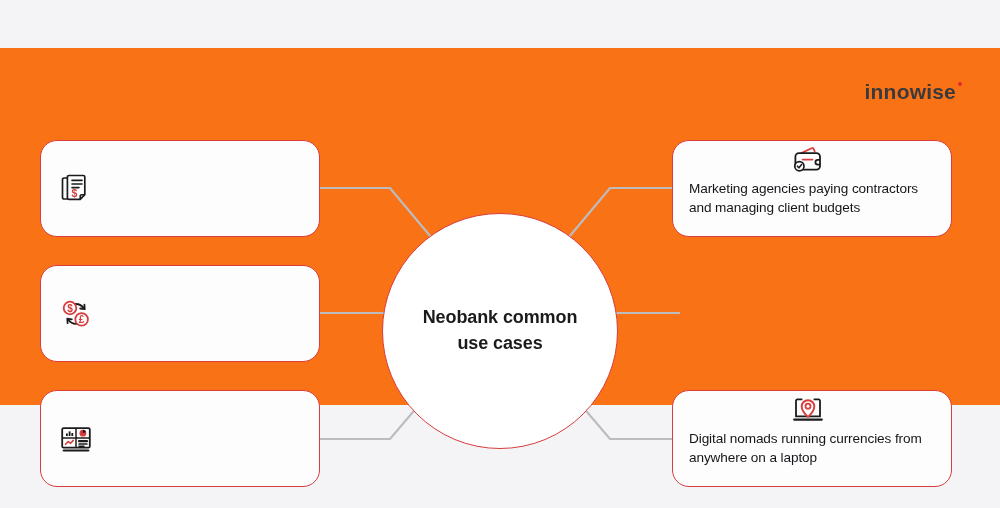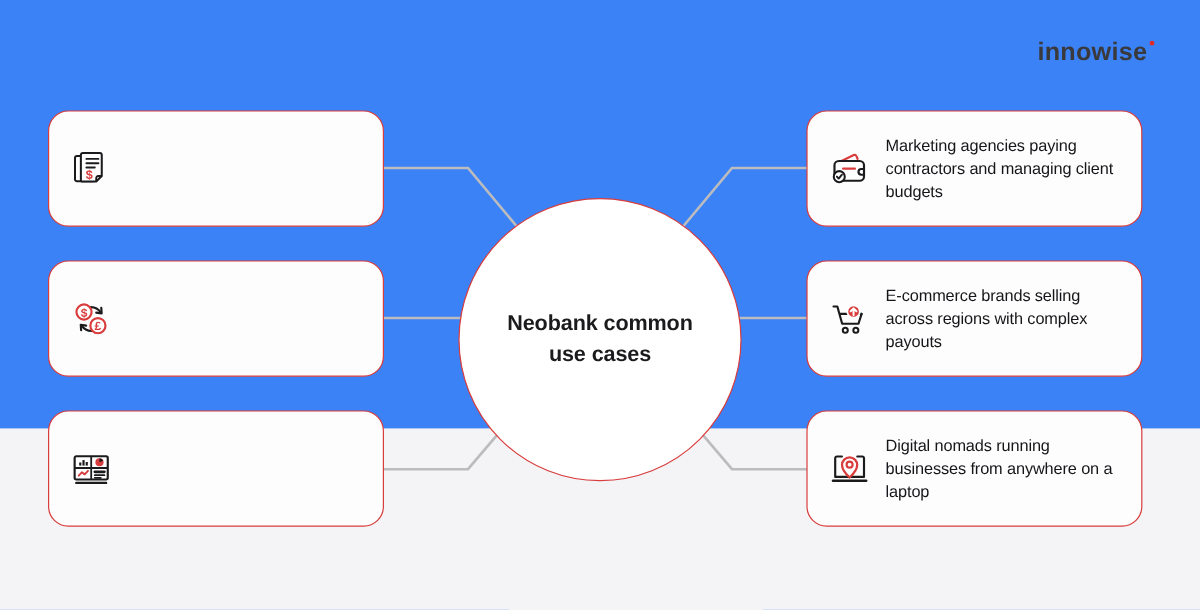--- a/index.html
+++ b/index.html
@@ -6,21 +6,22 @@
   html, body {
     width:1000px; height:508px;
     background:#f4f4f6;
     font-family:"Liberation Sans", sans-serif;
     overflow:hidden;
   }
   #stage {
     position:relative;
     width:1000px;
     height:357px;
-    background:#3b82f6;
+    background:#f97316;
+    margin-top:48px;
   }
 
   
   #logo {
     position:absolute;
     top:33px; right:38px;
     display:flex;
     align-items:flex-start;
     letter-spacing:-0.3px;
   }
@@ -92,21 +93,21 @@
   }
   .card .card-text {
     font-size:13.6px;
     line-height:1.42;
     color:#16161a;
     font-weight:500;
     letter-spacing:-0.1px;
   }
 
   .card.left  { left:40px; }
-  .card.right { left:672px; }
+  .card.right { left:672px;flex-direction:column; }
 
   .row1 { top:92px; }
   .row2 { top:217px; }
   .row3 { top:342px; }
 </style>
 </head>
 <body>
 
 <div id="stage">
 
@@ -194,40 +195,26 @@
         <rect x="4.4" y="10.2" width="24.6" height="16.4" rx="3.6" fill="#fff" stroke="#1b1b1d" stroke-width="1.8"></rect>
         <line x1="11.6" y1="16.6" x2="21.4" y2="16.6" stroke="#d93c3c" stroke-width="1.9" stroke-linecap="round"></line>
         <path d="M29 16.8 h-2.2 a2.4 2.4 0 0 0 0 4.8 H29" fill="none" stroke="#1b1b1d" stroke-width="1.8" stroke-linejoin="round"></path>
         <circle cx="8.4" cy="23.2" r="4.6" fill="#fff" stroke="#1b1b1d" stroke-width="1.7"></circle>
         <polyline points="6.4,23.2 7.9,24.8 10.6,21.6" fill="none" stroke="#1b1b1d" stroke-width="1.6" stroke-linecap="round" stroke-linejoin="round"></polyline>
       </svg>
     </div>
     <div class="card-text">Marketing agencies paying contractors and managing client budgets</div>
   </div>
 
-  <div class="card right row2">
-    <div class="icon-wrap">
-      <svg width="34" height="34" viewBox="0 0 34 34">
-        <path d="M3.6 6.4 h3.2 l4.0 14.4 h13.6 l2.6 -8.2" fill="none" stroke="#1b1b1d" stroke-width="1.8" stroke-linecap="round" stroke-linejoin="round"></path>
-        <path d="M9.6 12.6 h6.0" fill="none" stroke="#1b1b1d" stroke-width="1.8" stroke-linecap="round"></path>
-        <path d="M27 12.6 h-2.6" fill="none" stroke="#1b1b1d" stroke-width="1.8" stroke-linecap="round"></path>
-        <circle cx="13.4" cy="26.2" r="2.1" fill="#fff" stroke="#1b1b1d" stroke-width="1.7"></circle>
-        <circle cx="22.2" cy="26.2" r="2.1" fill="#fff" stroke="#1b1b1d" stroke-width="1.7"></circle>
-        <circle cx="20.3" cy="10.6" r="5.2" fill="#d93c3c" stroke="#fff" stroke-width="1.5"></circle>
-        <path d="M20.3 13.6 v-5.4 M17.9 10.4 l2.4 -2.4 l2.4 2.4" fill="none" stroke="#fff" stroke-width="1.7" stroke-linecap="round" stroke-linejoin="round"></path>
-      </svg>
-    </div>
-    <div class="card-text">E-commerce brands selling across regions with complex payouts</div>
-  </div>
 
   <div class="card right row3">
     <div class="icon-wrap">
       <svg width="34" height="34" viewBox="0 0 34 34">
         <path d="M10.6 6.4 H6.4 a1.4 1.4 0 0 0 -1.4 1.4 V23.4 h24 V7.8 a1.4 1.4 0 0 0 -1.4 -1.4 H23.4" fill="none" stroke="#1b1b1d" stroke-width="1.8" stroke-linecap="round" stroke-linejoin="round"></path>
         <line x1="3.2" y1="26.6" x2="30.8" y2="26.6" stroke="#1b1b1d" stroke-width="2.2" stroke-linecap="round"></line>
         <path d="M17 7.2 c-3.5 0 -6.3 2.8 -6.3 6.3 c0 4.6 6.3 10.4 6.3 10.4 s6.3 -5.8 6.3 -10.4 c0 -3.5 -2.8 -6.3 -6.3 -6.3 z" fill="#fff" stroke="#d93c3c" stroke-width="1.9" stroke-linejoin="round"></path>
         <circle cx="17" cy="13.2" r="2.5" fill="#fff" stroke="#d93c3c" stroke-width="1.8"></circle>
       </svg>
     </div>
-    <div class="card-text">Digital nomads running businesses from anywhere on a laptop</div>
+    <div class="card-text">Digital nomads running currencies from anywhere on a laptop</div>
   </div>
 
 </div>
 
 </body></html>

